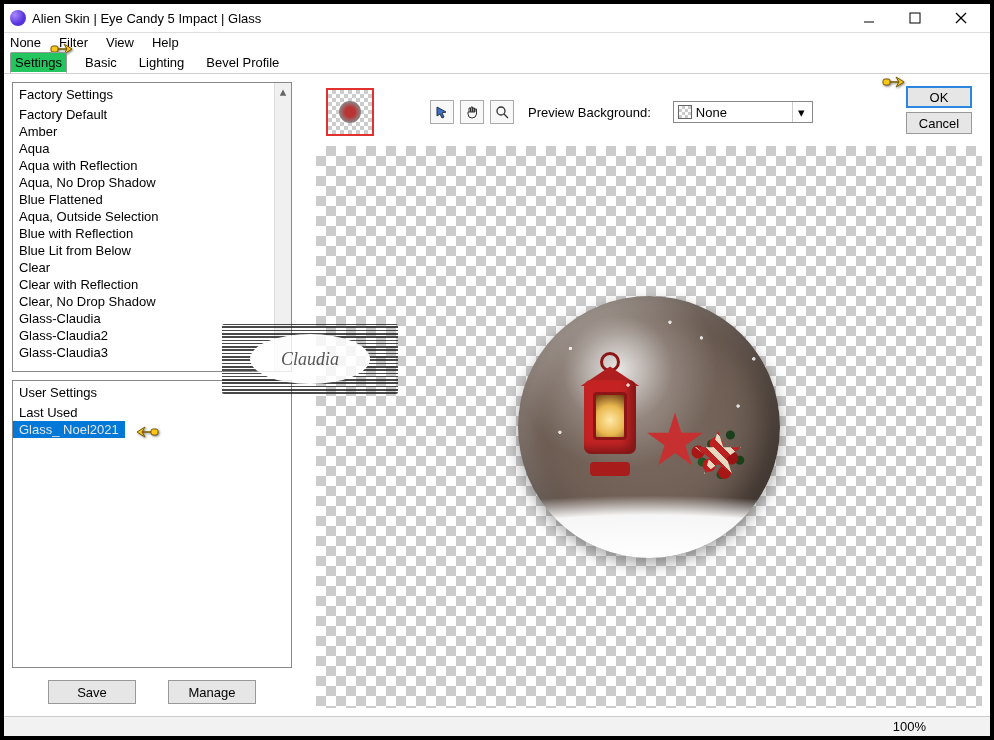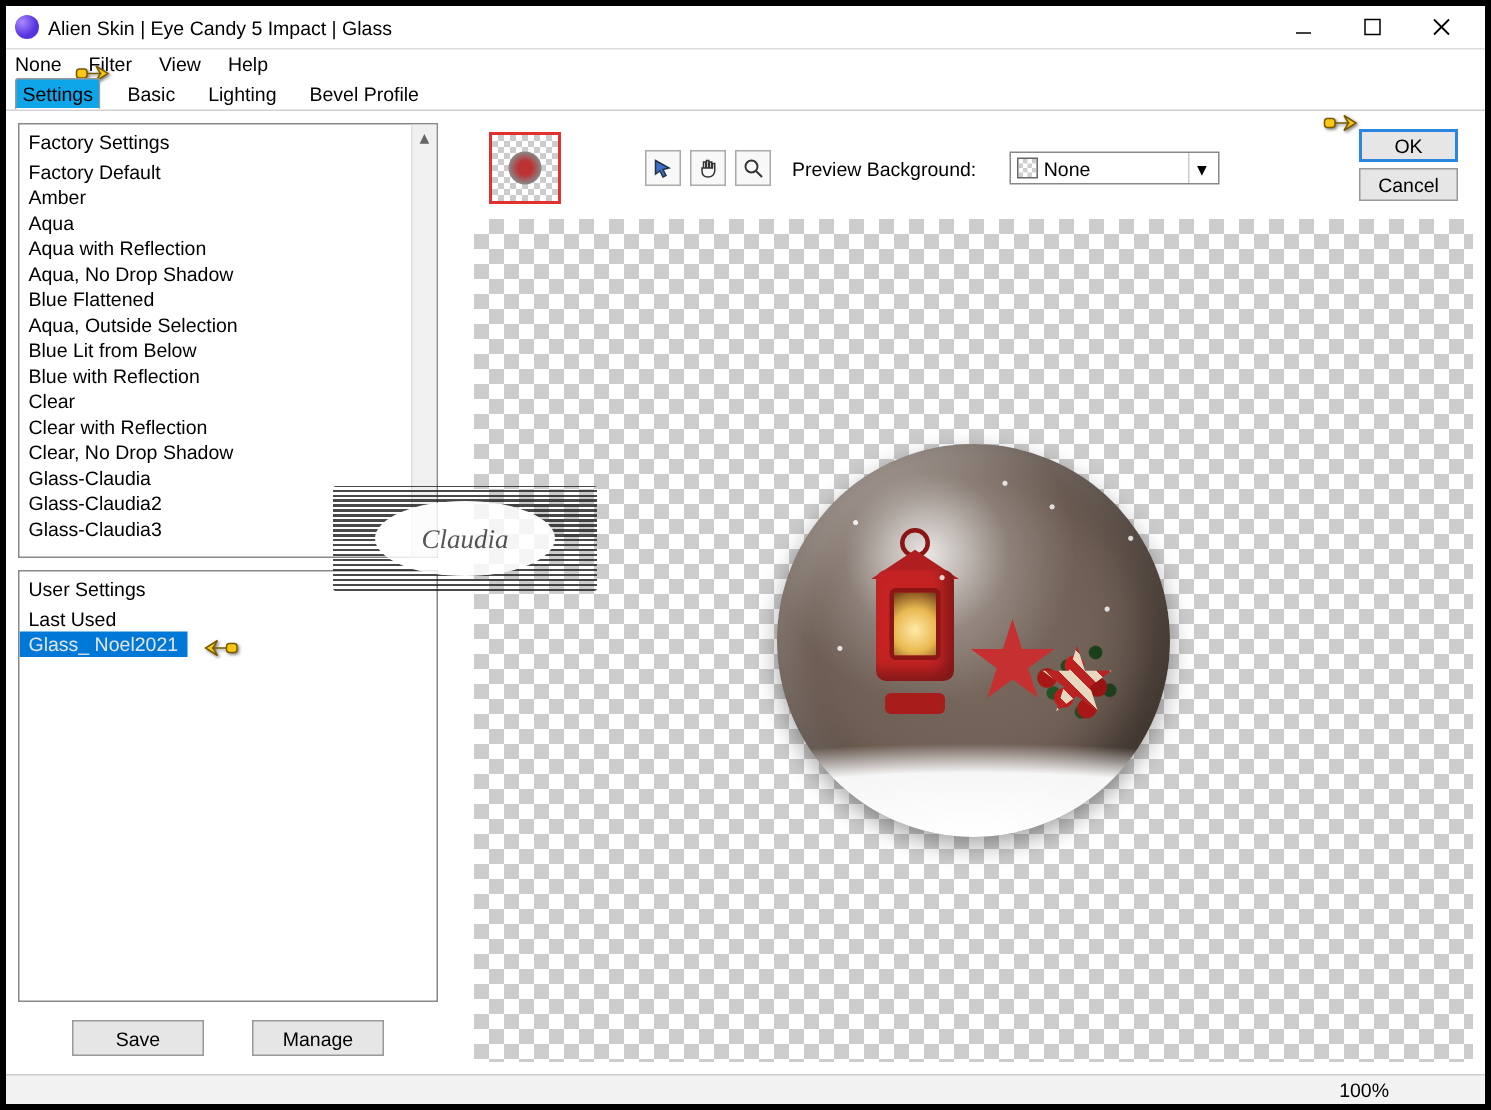--- a/index.html
+++ b/index.html
@@ -8,21 +8,21 @@
 .titlebar { height: 30px; display: flex; align-items: center; padding: 0 6px; border-bottom: 1px solid #ddd; }
 .icon-app { width: 16px; height: 16px; background: radial-gradient(circle at 30% 30%, #a8f 0%, #53d 60%); border-radius: 50%; margin-right: 6px; }
 .title-text { flex: 1; }
 .win-ctrls { display: flex; gap: 0; }
 .win-btn { width: 46px; height: 28px; display: flex; align-items: center; justify-content: center; }
 .win-btn svg { width: 12px; height: 12px; }
 .menubar { height: 22px; display: flex; align-items: center; padding: 0 6px; gap: 18px; position: relative; }
 .menubar span { cursor: default; }
 .tabbar { height: 24px; display: flex; align-items: center; padding: 0 6px; gap: 14px; border-bottom: 1px solid #d0d0d0; position: relative; }
 .tabbar span { padding: 2px 4px; cursor: default; }
-.tabbar span.active { border: 1px solid #999; border-bottom: 1px solid #fff; background: #0ea5e9; border-radius: 2px 2px 0 0; }
+.tabbar span.active { border: 1px solid #999; border-bottom: 1px solid #fff; background: #22c55e; border-radius: 2px 2px 0 0; }
 .content { flex: 1; display: flex; padding: 8px; gap: 24px; position: relative; }
 .leftcol { width: 280px; display: flex; flex-direction: column; gap: 8px; }
 .listbox { border: 1px solid #888; background: #fff; padding: 2px 0; overflow: hidden; position: relative; }
 .listbox .item { padding: 1px 6px; white-space: nowrap; cursor: default; }
 .listbox .header { font-weight: normal; padding: 2px 6px 4px 6px; }
 .listbox .selected { background: #0078d7; color: #e5e5e5; display: inline-block; }
 .scrollbar { position: absolute; right: 0; top: 0; bottom: 0; width: 17px; background: #f0f0f0; border-left: 1px solid #ddd; }
 .scroll-arrow { height: 17px; display: flex; align-items: center; justify-content: center; color: #666; }
 .btnrow { display: flex; justify-content: space-around; padding: 4px 20px; }
 .btn { min-width: 88px; height: 24px; border: 1px solid #999; background: #e6e6e6; display: flex; align-items: center; justify-content: center; cursor: default; }
@@ -113,22 +113,22 @@
     <div class="leftcol">
       <div class="listbox" style="height:290px;">
         <div class="header">Factory Settings</div>
         <div class="item">Factory Default</div>
         <div class="item">Amber</div>
         <div class="item">Aqua</div>
         <div class="item">Aqua with Reflection</div>
         <div class="item">Aqua, No Drop Shadow</div>
         <div class="item">Blue Flattened</div>
         <div class="item">Aqua, Outside Selection</div>
+        <div class="item">Blue with Reflection</div>
         <div class="item">Blue Lit from Below</div>
-        <div class="item">Blue with Reflection</div>
         <div class="item">Clear</div>
         <div class="item">Clear with Reflection</div>
         <div class="item">Clear, No Drop Shadow</div>
         <div class="item">Glass-Claudia</div>
         <div class="item">Glass-Claudia2</div>
         <div class="item">Glass-Claudia3</div>
         <div class="scrollbar">
           <div class="scroll-arrow">▴</div>
         </div>
       </div>

